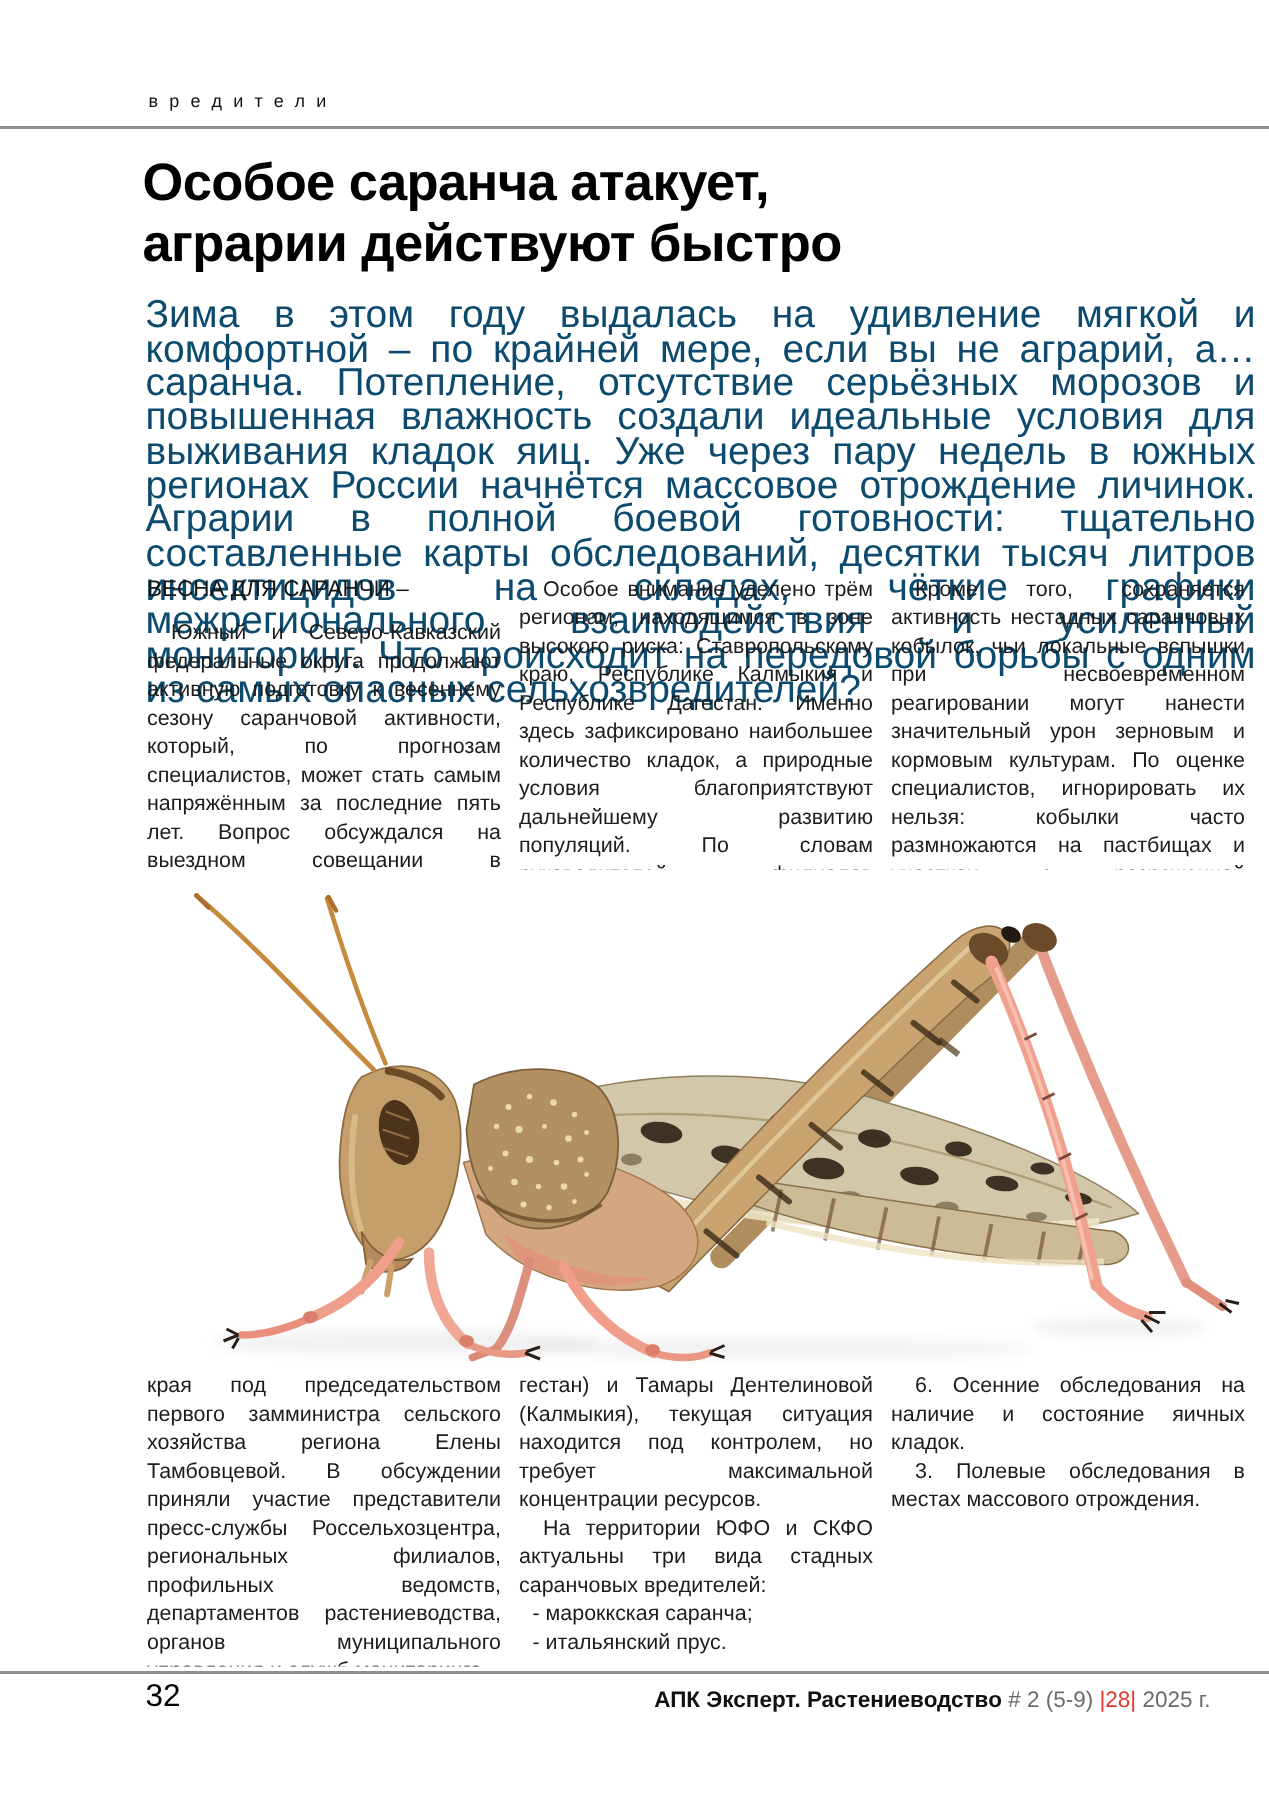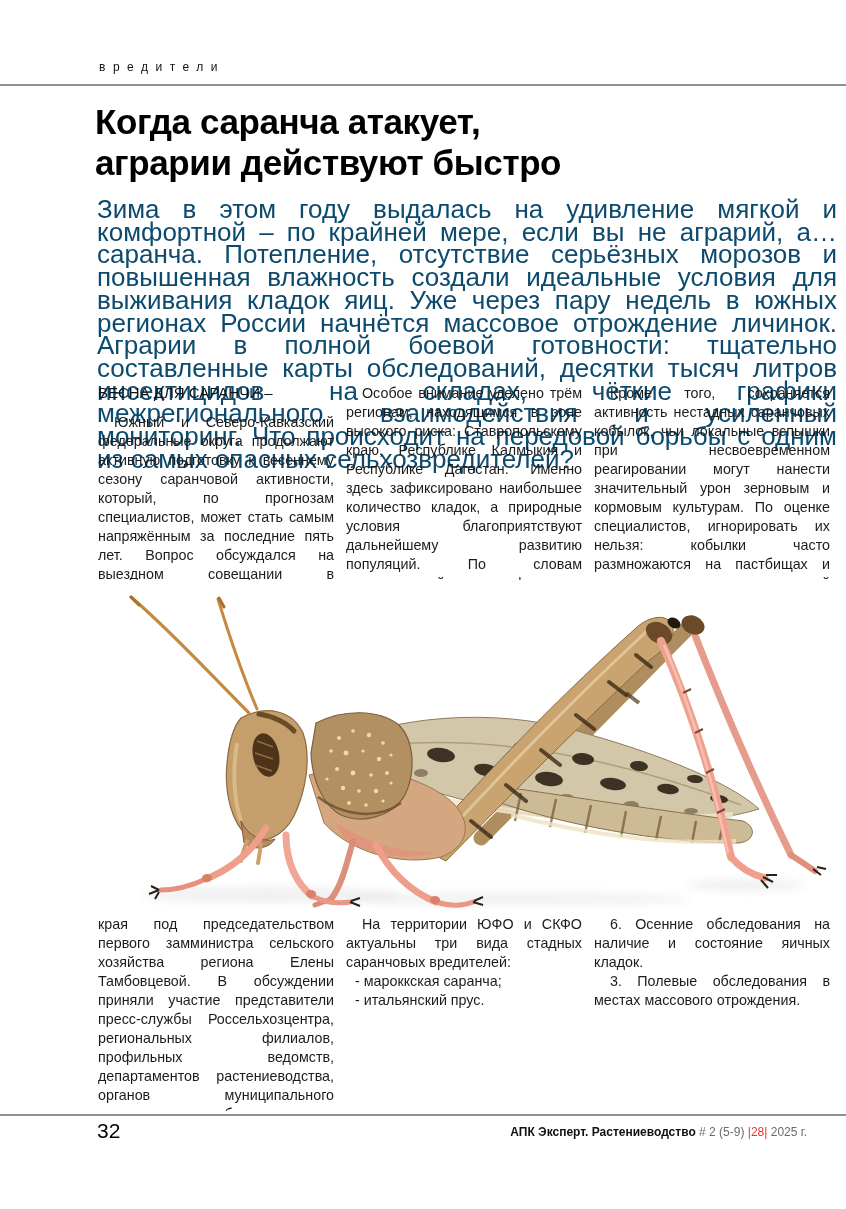--- a/index.html
+++ b/index.html
@@ -22,34 +22,34 @@
   .cols-bottom{top:915px;height:196px;}
   .col p{margin:0;text-indent:16px;}
   .col p.cont{text-indent:0;}
   .col .li{text-indent:9px;}
   .subhead{font-size:15px;line-height:17.5px;margin:0 0 11px 0;color:#141414;text-align:left;}
   .subhead span{display:block;}
 
   .photo{position:absolute;left:90px;top:583px;width:752px;height:326px;}
 
   .page-number{position:absolute;left:97px;top:1119px;font-size:21px;color:#000000;}
-  .footer-right{position:absolute;right:39px;top:1125px;font-size:12px;color:#6b6b6b;white-space:nowrap;}
+  .footer-right{position:absolute;right:39px;top:1125px;font-size:15px;color:#6b6b6b;white-space:nowrap;}
   .footer-right .fj-name{font-weight:bold;color:#111;}
   .footer-right .fj-red{color:#e2362a;}
 </style>
 </head>
 <body>
 
 <div class="page">
 
   <div class="kicker">вредители</div>
   <div class="rule rule-top"></div>
 
   <h1 class="headline" style="margin:0;">
-    <span>Когда саранча атакует,</span>
+    <span>Особое саранча атакует,</span>
     <span>аграрии действуют быстро</span>
   </h1>
 
   <div class="lead">Зима в этом году выдалась на удивление мягкой и комфортной – по крайней мере, если вы не аграрий, а… саранча. Потепление, отсутствие серьёзных морозов и повышенная влажность создали идеальные условия для выживания кладок яиц. Уже через пару недель в южных регионах России начнётся массовое отрождение личинок. Аграрии в полной боевой готовности: тщательно составленные карты обследований, десятки тысяч литров инсектицидов на складах, чёткие графики межрегионального взаимодействия и усиленный мониторинг. Что происходит на передовой борьбы с одним из самых опасных сельхозвредителей?</div>
 
   <div class="col col-1 cols-top">
     <h2 class="subhead" style="font-weight:normal;">
       <span>ВЕСНА ДЛЯ САРАНЧИ –</span>
     </h2>
     <p>Южный и Северо-Кавказский федеральные округа продолжают активную подготовку к весеннему сезону саранчовой активности, который, по прогнозам специалистов, может стать самым напряжённым за последние пять лет. Вопрос обсуждался на выездном совещании в Минсельхозе Ставропольского</p>
@@ -194,20 +194,21 @@
         <ellipse cx="220" cy="311" rx="5" ry="4" fill="#d97f6b"></ellipse>
         <ellipse cx="344" cy="317" rx="5" ry="4" fill="#d97f6b"></ellipse>
       </g>
     </svg>
   </div>
 
   <div class="col col-1 cols-bottom">
     <p class="cont">края под председательством первого замминистра сельского хозяйства региона Елены Тамбовцевой. В обсуждении приняли участие представители пресс-службы Россельхозцентра, региональных филиалов, профильных ведомств, департаментов растениеводства, органов муниципального управления и служб мониторинга.</p>
   </div>
   <div class="col col-2 cols-bottom">
+    <p class="cont">гестан) и Тамары Дентелиновой (Калмыкия), текущая ситуация находится под контролем, но требует максимальной концентрации ресурсов.</p>
     <p>На территории ЮФО и СКФО актуальны три вида стадных саранчовых вредителей:</p>
     <p class="li">- мароккская саранча;</p>
     <p class="li">- итальянский прус.</p>
   </div>
   <div class="col col-3 cols-bottom">
     <p>6. Осенние обследования на наличие и состояние яичных кладок.</p>
     <p>3. Полевые обследования в местах массового отрождения.</p>
 
   </div>
 

